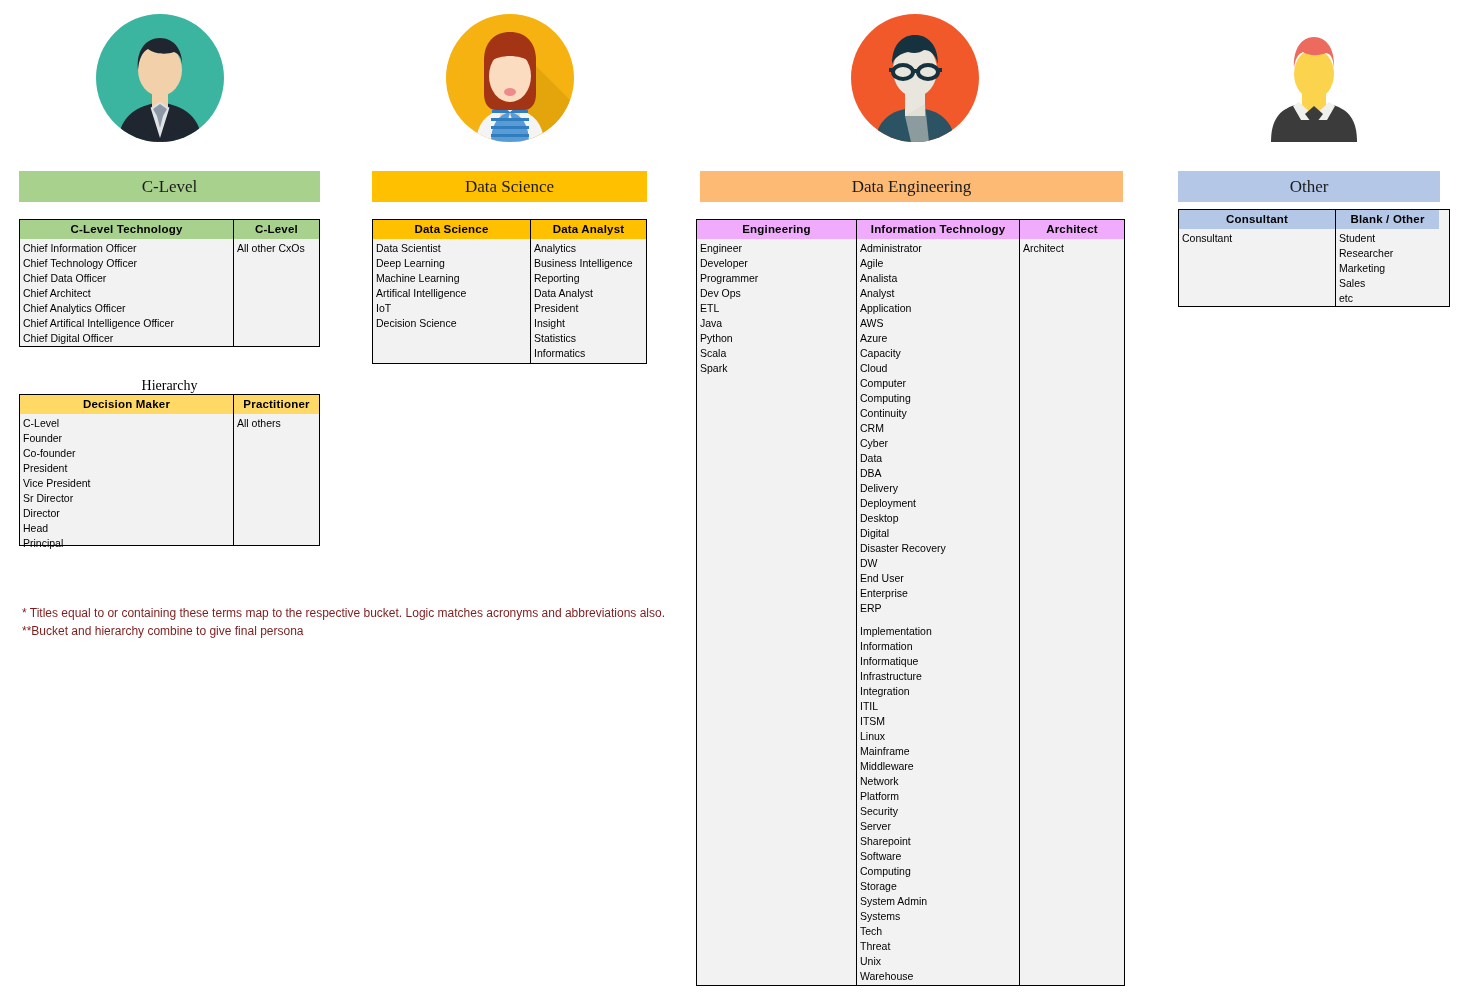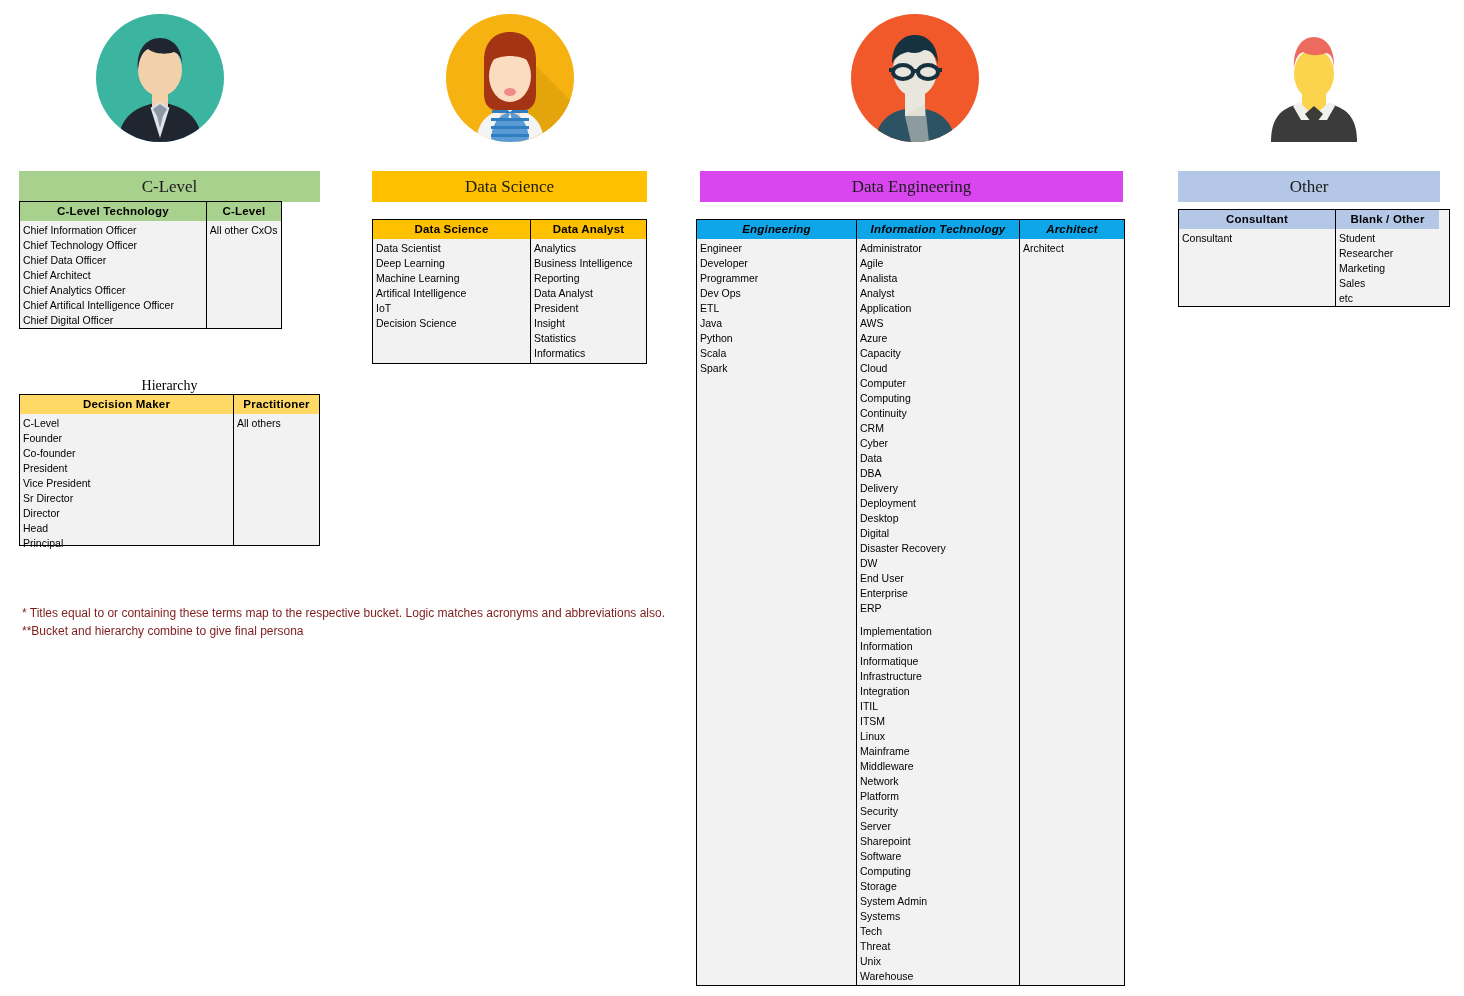--- a/index.html
+++ b/index.html
@@ -40,21 +40,21 @@
     position: absolute;
     height: 31px;
     line-height: 31px;
     text-align: center;
     font-family: "Liberation Serif", serif;
     font-size: 17px;
     color: #1a1a1a;
   }
   #banner-c-level     { left: 19px;   top: 171px; width: 301px; background: #a9d18e; }
   #banner-data-science{ left: 372px;  top: 171px; width: 275px; background: #ffc000; }
-  #banner-data-eng    { left: 700px;  top: 171px; width: 423px; background: #d946ef; }
+  #banner-data-eng    { left: 700px;  top: 171px; width: 423px; background: #fdba74; }
   #banner-other       { left: 1178px; top: 171px; width: 262px; background: #b4c7e7; }
 
   
   .tbl {
     position: absolute;
     border: 1px solid #000;
     background: #f2f2f2;
     box-sizing: border-box;
     display: flex;
   }
@@ -85,25 +85,25 @@
     height: 15px;
     white-space: nowrap;
     overflow: hidden;
   }
   .tbl .cell.spacer { height: 8px; }
 
   
   #tbl-c-level .col-head { background: #a9d18e; }
   #tbl-hierarchy .col-head { background: #ffd966; }
   #tbl-data-science .col-head { background: #ffc000; }
-  #tbl-data-eng .col-head { background: #0ea5e9; font-style: italic; }
+  #tbl-data-eng .col-head { background: #f0abfc; }
   #tbl-other .col-head { background: #b4c7e7; }
 
   
-  #tbl-c-level  { left: 19px;  top: 201px; width: 263px; height: 128px; }
+  #tbl-c-level  { left: 19px;  top: 219px; width: 301px; height: 128px; }
   #tbl-c-level .c0 { width: 214px; }
   #tbl-c-level .c1 { width: 85px; }
 
   #hierarchy-caption {
     position: absolute;
     left: 19px; top: 378px; width: 301px;
     text-align: center;
     font-family: "Liberation Serif", serif;
     font-size: 14px;
   }

